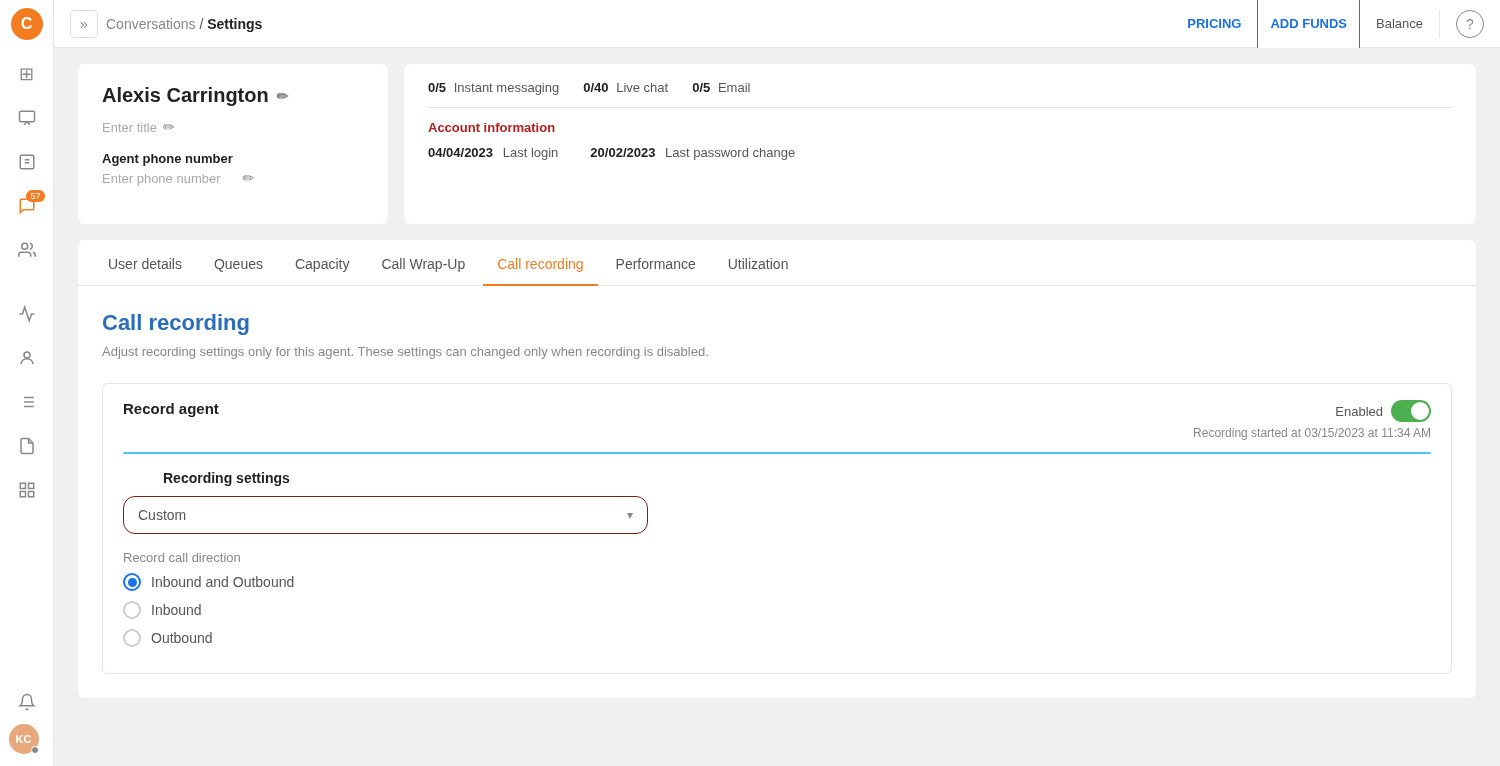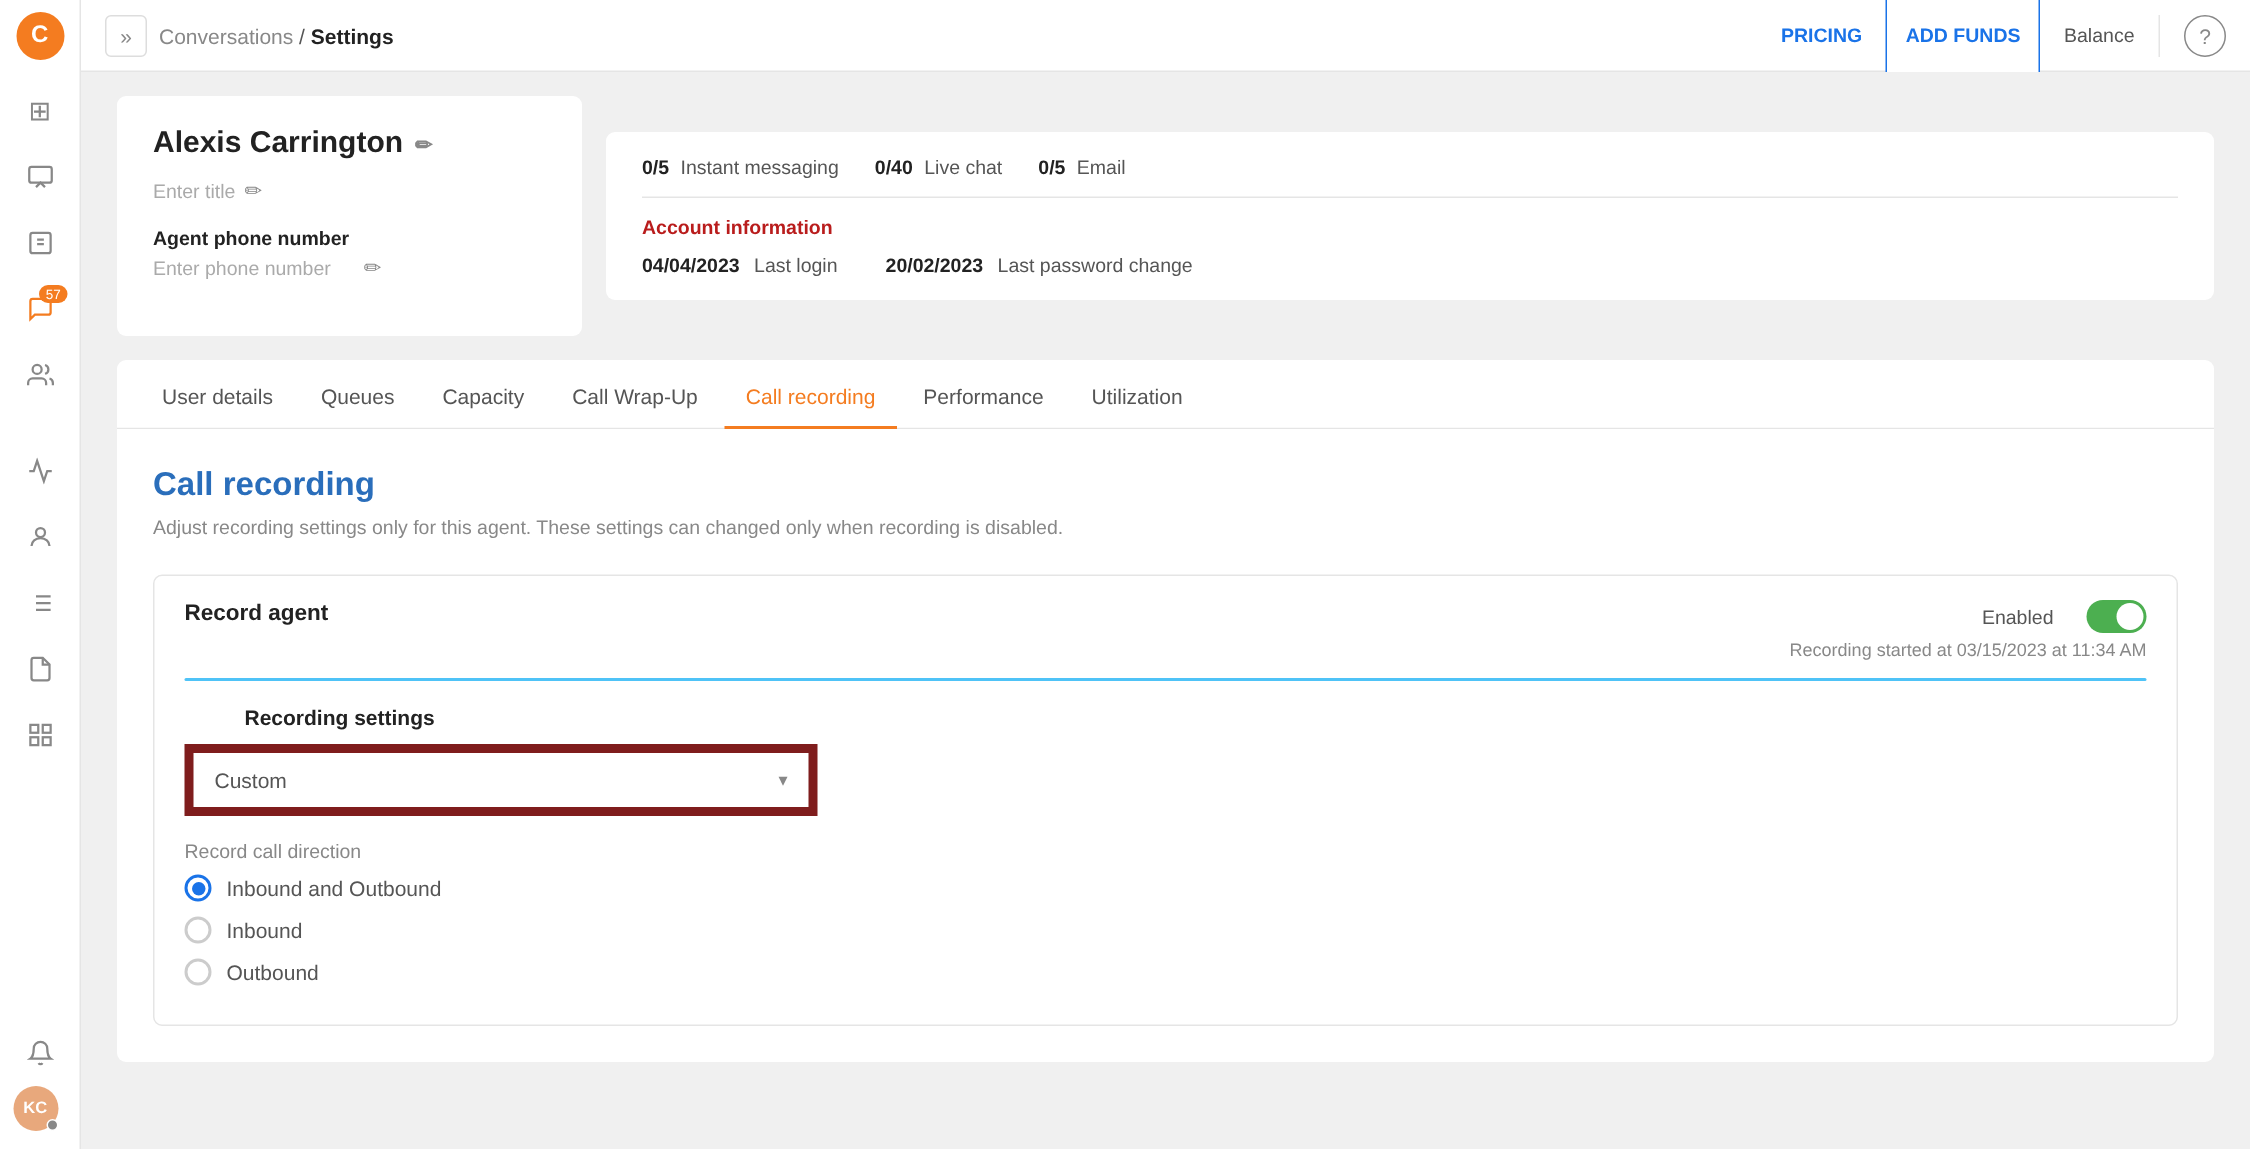--- a/index.html
+++ b/index.html
@@ -102,21 +102,20 @@
       overflow-y: auto;
       padding: 0;
       background: #f0f0f0;
     }
 
     
     .profile-section {
       display: flex;
       gap: 16px;
       padding: 16px 24px;
-      align-items: center;
     }
     .profile-card {
       background: #fff;
       border-radius: 6px;
       padding: 20px 24px;
       width: 310px;
       min-height: 160px;
     }
     .agent-name {
       font-size: 20px; font-weight: 600; color: #222;
@@ -202,21 +201,21 @@
     }
     .record-agent-header {
       display: flex; justify-content: space-between; align-items: flex-start;
       margin-bottom: 12px;
     }
     .record-agent-label {
       font-size: 15px; font-weight: 600; color: #222;
     }
     .record-agent-right { text-align: right; }
     .enabled-label { font-size: 13px; color: #555; }
-    .toggle-row { display: flex; align-items: center; gap: 22px; justify-content: flex-end; }
+    .toggle-row { display: flex; align-items: center; gap: 8px; justify-content: flex-end; }
     .toggle {
       width: 40px; height: 22px;
       background: #4caf50; border-radius: 11px;
       position: relative; cursor: pointer;
     }
     .toggle::after {
       content: '';
       position: absolute;
       width: 18px; height: 18px;
       background: white; border-radius: 50%;
@@ -224,23 +223,23 @@
       transition: 0.2s;
     }
     .recording-started {
       font-size: 12px; color: #888; margin-top: 4px;
     }
     .divider-blue { height: 2px; background: #4fc3f7; margin: 8px 0; border-radius: 1px; }
 
     
     .rec-settings-label { font-size: 14px; font-weight: 600; color: #222; margin: 16px 0 10px; padding-left: 40px; }
     .custom-select {
-      width: 422px;
-      border: 6px solid #7f1d1d;
-      border-radius: 0;
+      width: 525px;
+      border: 1px solid #7f1d1d;
+      border-radius: 12px;
       padding: 10px 14px;
       font-size: 14px;
       color: #555;
       display: flex;
       justify-content: space-between;
       align-items: center;
       cursor: pointer;
       background: #fff;
     }
     .custom-select .chevron { color: #888; font-size: 12px; }

